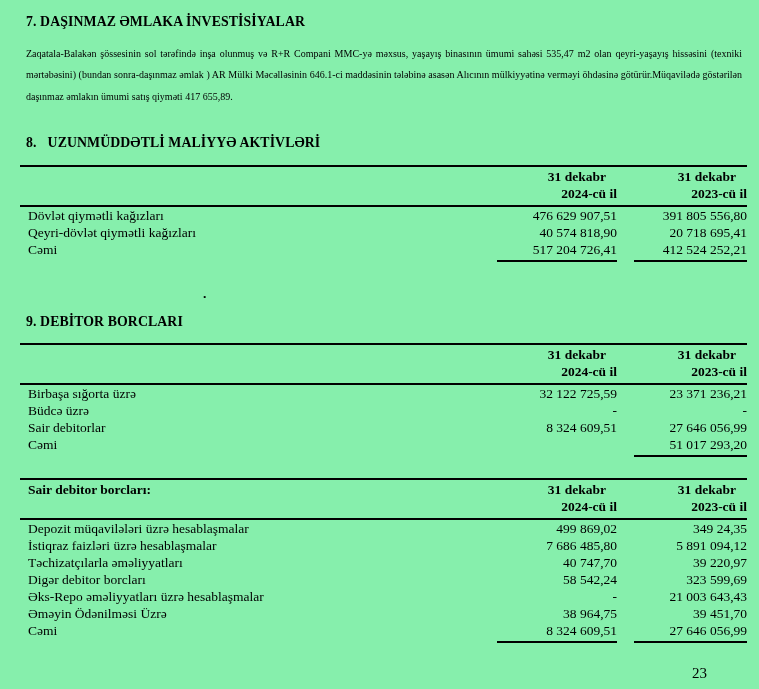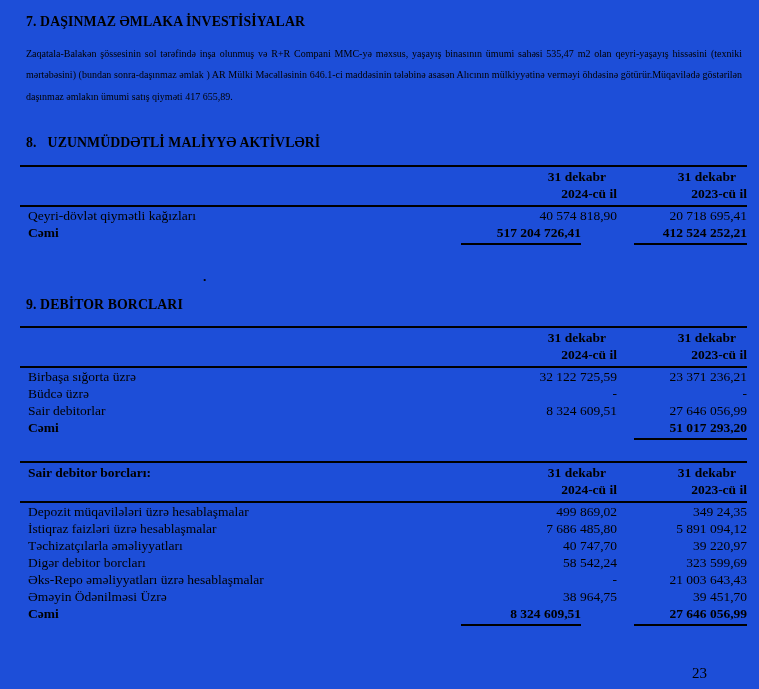--- a/index.html
+++ b/index.html
@@ -1,19 +1,19 @@
 <!DOCTYPE html>
 <html><head>
 <meta charset="utf-8">
 <style>
   * { box-sizing: border-box; margin: 0; padding: 0; }
   html, body { background: #e9e9e9; }
   .page {
     width: 759px; height: 689px;
-    background: #1d4ed8;
+    background: #86efac;
     position: relative;
     overflow: hidden;
     font-family: "Liberation Serif", "DejaVu Serif", serif;
     font-size: 13.5px;
     color: #000;
     margin: 0 auto;
   }
   .content {
     position: absolute;
     left: 20px; top: 14px;
@@ -43,21 +43,21 @@
     padding: 2px 0 3px;
     font-weight: bold;
   }
   .tlabel { flex: 1; padding-left: 8px; }
   .tcol   { width: 120px; text-align: right; line-height: 16.5px; }
   .tcol.c2 { width: 113px; margin-left: 17px; }
   .tcol .hl1 { padding-right: 11px; }
   .trow { display: flex; line-height: 17px; }
   .tnum1 { width: 120px; text-align: right; }
   .tnum2 { width: 113px; margin-left: 17px; text-align: right; }
-  .trow.total { font-weight: bold; gap: 36px; }
+  .trow.total { font-weight: normal; }
   .trow.total .tnum1,
   .trow.total .tnum2 {
     border-bottom: 2px solid #000;
     padding-bottom: 2px;
   }
   .mt-t8  { margin-top: 14px; }
   .mt-dot { margin-top: 27px; margin-left: 183px; font-weight: bold; line-height: 10px; }
   .mt-h9  { margin-top: 15px; }
   .mt-t9  { margin-top: 13px; }
   .mt-h8  { margin-top: 28px; }
@@ -87,20 +87,25 @@
         <div class="tcol">
           <div class="hl1">31 dekabr</div>
           <div class="hl2">2024-cü il</div>
         </div>
         <div class="tcol c2">
           <div class="hl1">31 dekabr</div>
           <div class="hl2">2023-cü il</div>
         </div>
       </div>
       <div class="trow">
+        <span class="tlabel">Dövlət qiymətli kağızları</span>
+        <span class="tnum1">476 629 907,51</span>
+        <span class="tnum2">391 805 556,80</span>
+      </div>
+      <div class="trow">
         <span class="tlabel">Qeyri-dövlət qiymətli kağızları</span>
         <span class="tnum1">40 574 818,90</span>
         <span class="tnum2">20 718 695,41</span>
       </div>
       <div class="trow total">
         <span class="tlabel">Cəmi</span>
         <span class="tnum1">517 204 726,41</span>
         <span class="tnum2">412 524 252,21</span>
       </div>
     </div>

